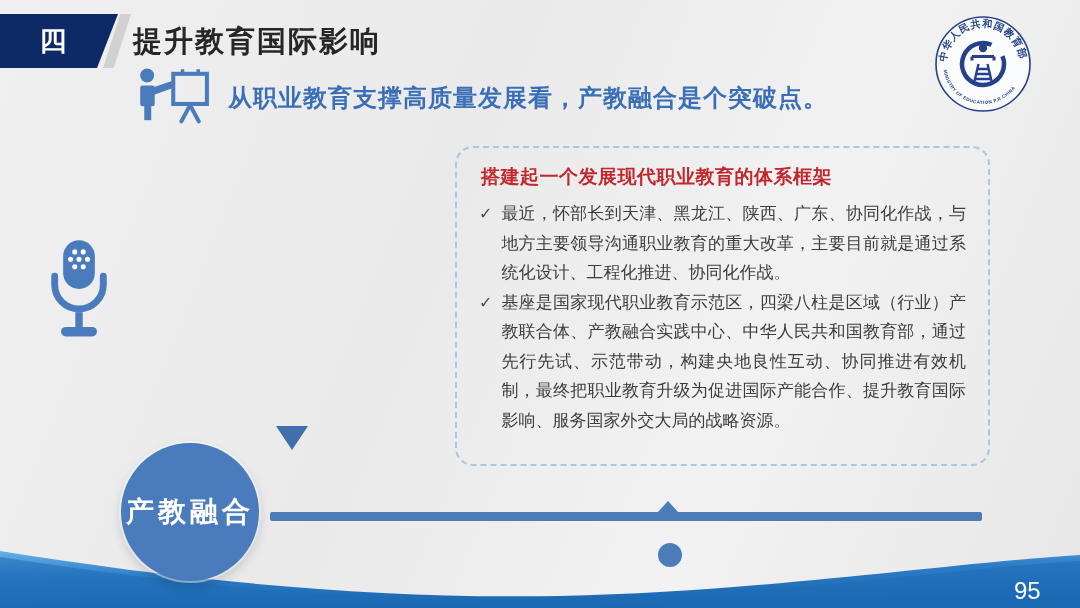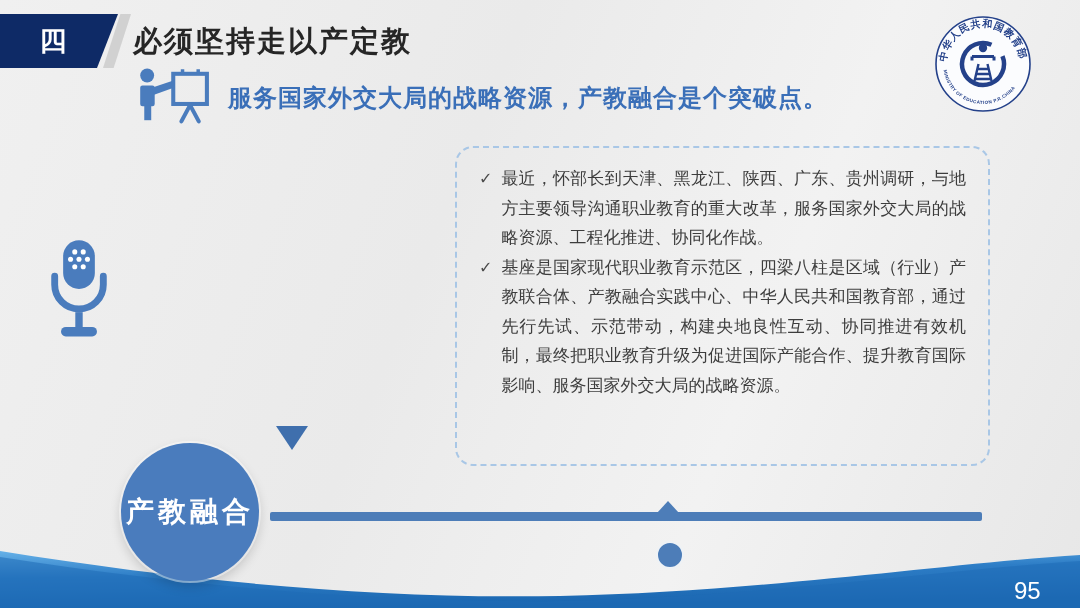--- a/index.html
+++ b/index.html
@@ -71,32 +71,32 @@
 </style>
 </head>
 <body>
 
 <div id="slide">
 
   <div class="badge-sliver"></div>
   <div class="badge">
     <span>四</span>
   </div>
-  <div class="page-title">必须坚持走以产定教</div>
+  <div class="page-title">提升教育国际影响</div>
 
   <svg class="icon-svg" style="left:133px;top:68px" width="84" height="58" viewBox="0 0 66 50">
     <circle cx="9" cy="6.5" r="6" fill="#4a7cbd"></circle>
     <rect x="3" y="15" width="12.5" height="18" rx="2" fill="#4a7cbd"></rect>
     <rect x="6.5" y="32" width="6" height="13" fill="#4a7cbd"></rect>
     <path d="M13,17 L31,11 l2,5.5 L15,23 z" fill="#4a7cbd"></path>
     <rect x="31.5" y="5" width="29" height="26" fill="none" stroke="#4a7cbd" stroke-width="3.5"></rect>
     <path d="M39.5,1 v4 M53,1 v4" stroke="#4a7cbd" stroke-width="3"></path>
     <path d="M46,32 L38.5,46 M46,32 L53.5,46" stroke="#4a7cbd" stroke-width="3.5" stroke-linecap="round" fill="none"></path>
   </svg>
-  <div class="subtitle">服务国家外交大局的战略资源，产教融合是个突破点。</div>
+  <div class="subtitle">从职业教育支撑高质量发展看，产教融合是个突破点。</div>
 
   <svg class="logo" width="100" height="100" viewBox="0 0 100 100">
     <circle cx="50" cy="50" r="47" fill="#fbfcfe" stroke="#24418a" stroke-width="1.6"></circle>
     <defs>
       <path id="arcTop" d="M 13,50 A 37,37 0 0 1 87,50"></path>
       <path id="arcBottom" d="M 10,50 A 40,40 0 0 0 90,50"></path>
     </defs>
     <text fill="#24418a" font-size="10" font-weight="bold" letter-spacing="1">
       <textPath href="#arcTop" startOffset="2">中华人民共和国教育部</textPath>
     </text>
@@ -121,24 +121,25 @@
         <circle cx="43" cy="20" r="2.4"></circle>
       <circle cx="31" cy="27" r="2.4"></circle>
         <circle cx="39" cy="27" r="2.4"></circle>
     </g>
     <path d="M12,36 v8 a23,23 0 0 0 46,0 v-8" fill="none" stroke="#4a7cbd" stroke-width="6.5" stroke-linecap="round"></path>
     <rect x="31.5" y="70" width="7" height="15" fill="#4a7cbd"></rect>
     <rect x="18" y="84" width="34" height="9" rx="4.5" fill="#4a7cbd"></rect>
   </svg>
 
   <div class="fbox">
+    <div class="fbox-title">搭建起一个发展现代职业教育的体系框架</div>
     <ul>
       <li>
         <span class="check">✓</span>
-        <span>最近，怀部长到天津、黑龙江、陕西、广东、贵州调研，与地方主要领导沟通职业教育的重大改革，服务国家外交大局的战略资源、工程化推进、协同化作战。</span>
+        <span>最近，怀部长到天津、黑龙江、陕西、广东、协同化作战，与地方主要领导沟通职业教育的重大改革，主要目前就是通过系统化设计、工程化推进、协同化作战。</span>
       </li>
       <li>
         <span class="check">✓</span>
         <span>基座是国家现代职业教育示范区，四梁八柱是区域（行业）产教联合体、产教融合实践中心、中华人民共和国教育部，通过先行先试、示范带动，构建央地良性互动、协同推进有效机制，最终把职业教育升级为促进国际产能合作、提升教育国际影响、服务国家外交大局的战略资源。</span>
       </li>
     </ul>
   </div>
 
   <div class="down-arrow"></div>
   <div class="node-circle">

